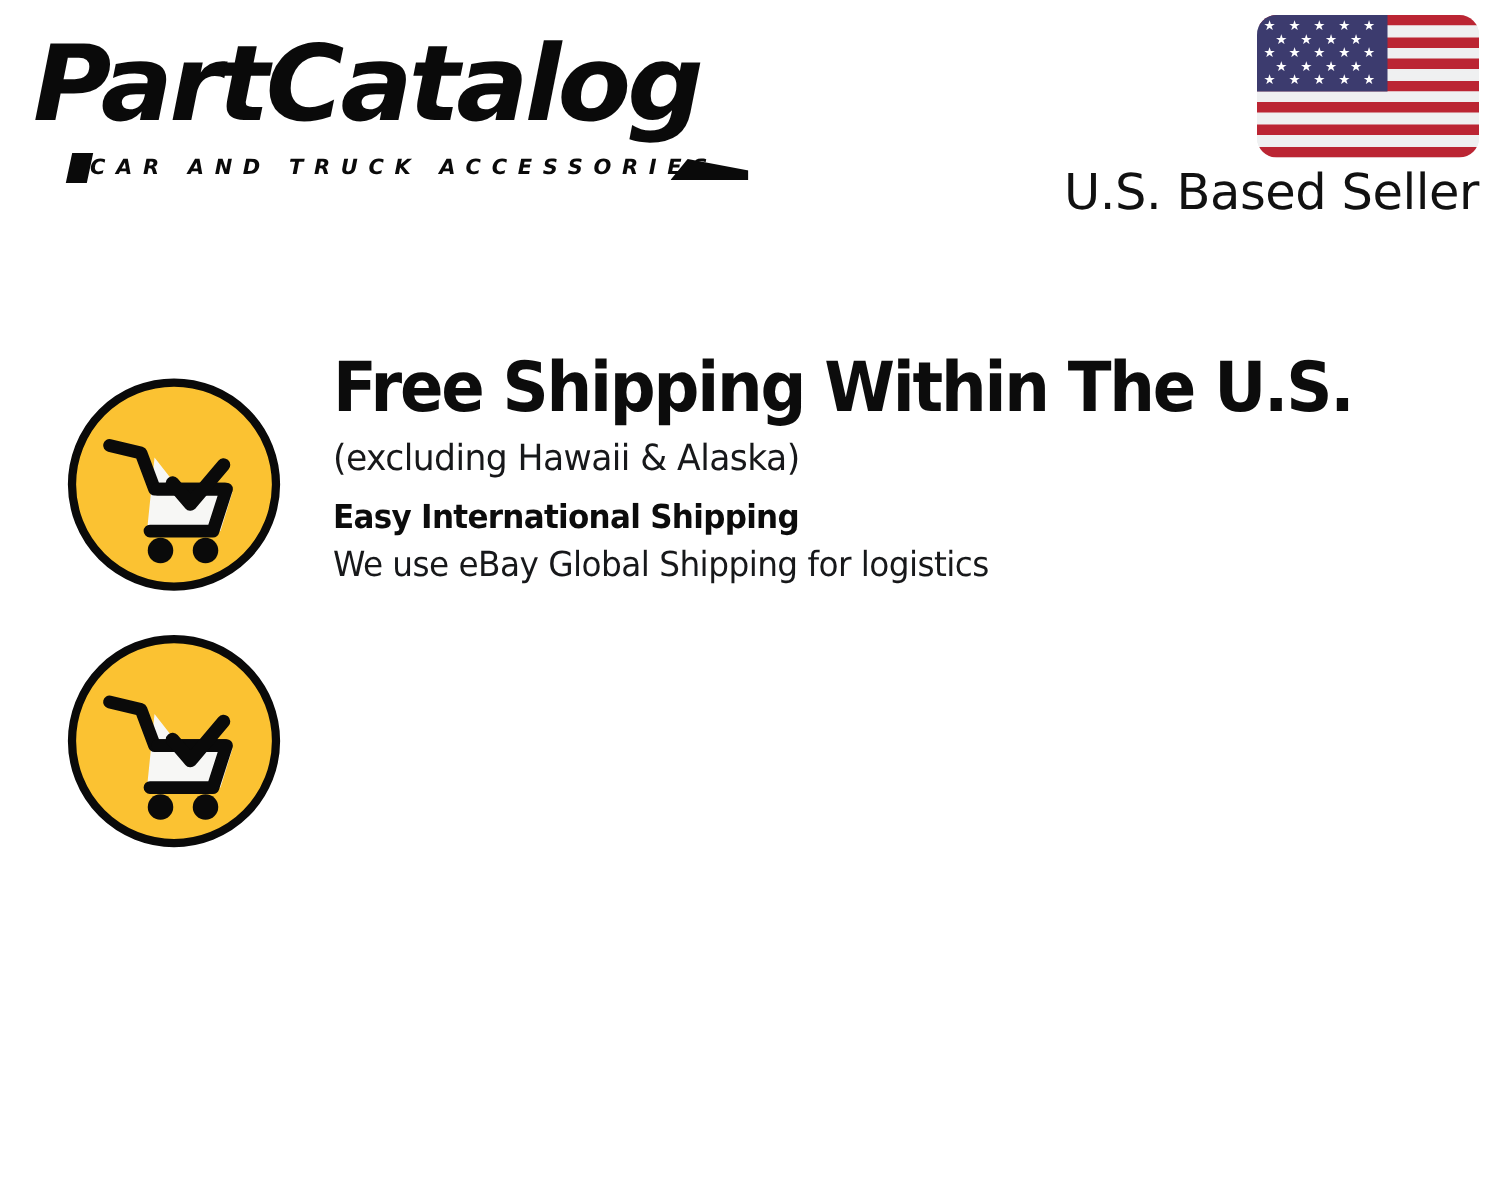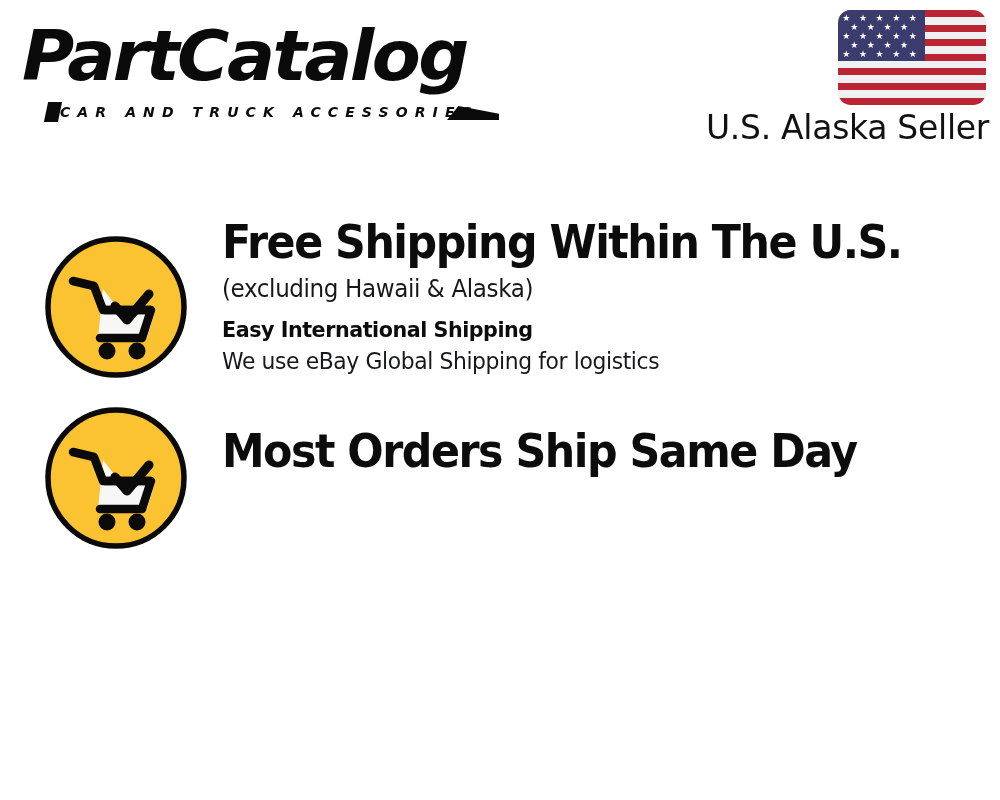--- a/index.html
+++ b/index.html
@@ -123,21 +123,21 @@
     line-height: 38px;
     color: #111111;
     letter-spacing: -0.3px;
     white-space: nowrap;
   }
 
   
   .features {
     position: absolute;
     left: 0;
-    top: 216px;
+    top: 232px;
     width: 1000px;
   }
   .feature-row {
     position: relative;
     height: 171px;
   }
   .badge {
     position: absolute;
     left: 43px;
     top: 18px;
@@ -249,21 +249,21 @@
         <span class="star" style="left:33%;top:61%">★</span>
         <span class="star" style="left:52%;top:61%">★</span>
         <span class="star" style="left:71%;top:61%">★</span>
         <span class="star" style="left:5%;top:79%">★</span>
         <span class="star" style="left:24%;top:79%">★</span>
         <span class="star" style="left:43%;top:79%">★</span>
         <span class="star" style="left:62%;top:79%">★</span>
         <span class="star" style="left:81%;top:79%">★</span>
       </div>
     </div>
-    <div class="seller-label">U.S. Alaska Seller</div>
+    <div class="seller-label">U.S. Based Seller</div>
   </div>
 
   <div class="features">
 
     <div class="feature-row">
       <div class="badge">
         <svg viewBox="0 0 146 146" xmlns="http://www.w3.org/2000/svg">
           <circle cx="73" cy="73" r="68" fill="#FBC232" stroke="#0A0A0A" stroke-width="5.5"></circle>
           <path d="M60 55 L78 78 L112 78 L104 104 L55 104" fill="#F7F7F5"></path>
           <path d="M30 47 L51 52 L60 76 L107 76" fill="none" stroke="#0A0A0A" stroke-width="8.5" stroke-linecap="round" stroke-linejoin="round"></path>
@@ -287,19 +287,16 @@
         <svg viewBox="0 0 146 146" xmlns="http://www.w3.org/2000/svg">
           <circle cx="73" cy="73" r="68" fill="#FBC232" stroke="#0A0A0A" stroke-width="5.5"></circle>
           <path d="M60 55 L78 78 L112 78 L104 104 L55 104" fill="#F7F7F5"></path>
           <path d="M30 47 L51 52 L60 76 L107 76" fill="none" stroke="#0A0A0A" stroke-width="8.5" stroke-linecap="round" stroke-linejoin="round"></path>
           <path d="M62 76 L108 76 L99 104 L57 104" fill="none" stroke="#0A0A0A" stroke-width="8.5" stroke-linecap="round" stroke-linejoin="round"></path>
           <path d="M72 72 L84 86 L106 60" fill="none" stroke="#0A0A0A" stroke-width="9" stroke-linecap="round" stroke-linejoin="round"></path>
           <circle cx="64" cy="117" r="8.5" fill="#0A0A0A"></circle>
           <circle cx="94" cy="117" r="8.5" fill="#0A0A0A"></circle>
         </svg>
       </div>
-      <div class="feature-text">
-        <div class="headline">Most Orders Ship Same Day</div>
-      </div>
     </div>
 
   </div>
 </div>
 
 </body></html>

